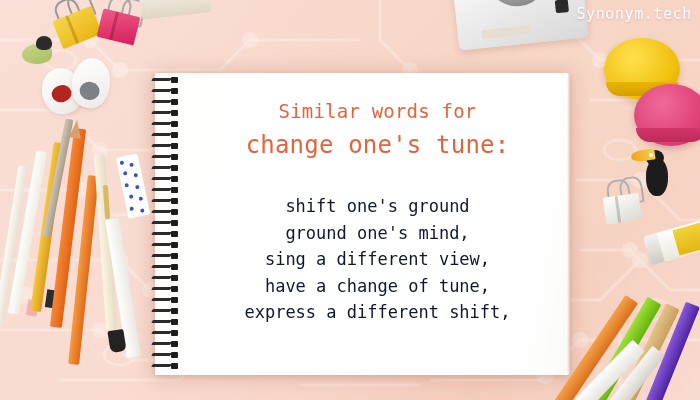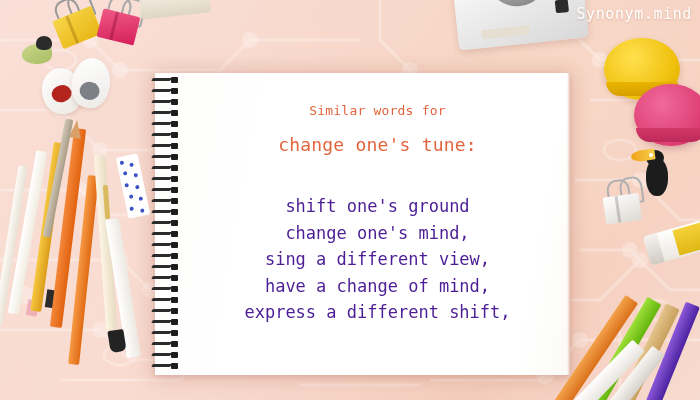--- a/index.html
+++ b/index.html
@@ -101,37 +101,37 @@
   .content {
     position: absolute;
     left: 185px;
     top: 73px;
     width: 385px;
     height: 302px;
     text-align: center;
   }
   .headline-1 {
     margin-top: 25px;
-    font-size: 13px;
+    font-size: 19px;
     line-height: 26px;
     color: #e2643c;
     letter-spacing: 0.2px;
   }
   .headline-2 {
     margin-top: 6px;
-    font-size: 18px;
+    font-size: 24px;
     line-height: 30px;
     color: #e2643c;
     letter-spacing: 0.2px;
   }
   .synonyms {
     margin-top: 33px;
     font-size: 17px;
     line-height: 26.5px;
-    color: #4c1d95;
+    color: #0f172a;
   }
   .syn-line { white-space: pre; }
 
   
   .brand {
     position: absolute;
     right: 8px;
     top: 5px;
     font-size: 15px;
     color: #ffffff;
@@ -342,23 +342,23 @@
         <div class="wire"></div>
         <div class="cap"></div>
       </div>
   </div>
 
   <div class="content">
     <div class="headline-1">Similar words for</div>
     <div class="headline-2">change one's tune:</div>
     <div class="synonyms">
       <div class="syn-line">shift one's ground</div>
-      <div class="syn-line">change one's mind,</div>
+      <div class="syn-line">ground one's mind,</div>
       <div class="syn-line">sing a different view,</div>
-      <div class="syn-line">have a change of mind,</div>
+      <div class="syn-line">have a change of tune,</div>
       <div class="syn-line">express a different shift,</div>
     </div>
   </div>
 
   <div class="obj" style="left:55px; top:4px; width:46px; height:40px; transform:rotate(-22deg);">
     <div class="clip-arm" style="left:6px; top:-8px; width:20px; height:22px; border-color:#9a9a9a;"></div>
     <div class="clip-arm" style="left:20px; top:-10px; width:20px; height:24px; border-color:#9a9a9a;"></div>
     <div class="clip-body" style="left:0; top:8px; width:42px; height:30px;
          background:linear-gradient(160deg,#f7d64a,#e8b412);"></div>
     <div class="clip-body" style="left:14px; top:8px; width:3px; height:30px; background:rgba(140,95,0,0.35);"></div>
@@ -505,15 +505,15 @@
               background:linear-gradient(90deg,#9ee039,#63b50e);"></div>
   <div class="obj stick" style="left:638px; top:300px; width:15px; height:125px; transform:rotate(26deg);
               background:linear-gradient(90deg,#e4c48c,#c7a05c);"></div>
   <div class="obj stick" style="left:662px; top:300px; width:15px; height:125px; transform:rotate(22deg);
               background:linear-gradient(90deg,#8a57d8,#4c23a0);"></div>
   <div class="obj stick" style="left:592px; top:330px; width:17px; height:110px; transform:rotate(44deg);
               background:linear-gradient(90deg,#ffffff,#e6e3dc);"></div>
   <div class="obj stick" style="left:620px; top:340px; width:16px; height:100px; transform:rotate(38deg);
               background:linear-gradient(90deg,#f7f6f3,#d6d2ca);"></div>
 
-  <div class="brand">Synonym.mind</div>
+  <div class="brand">Synonym.tech</div>
 
 </div>
 
 </body></html>

